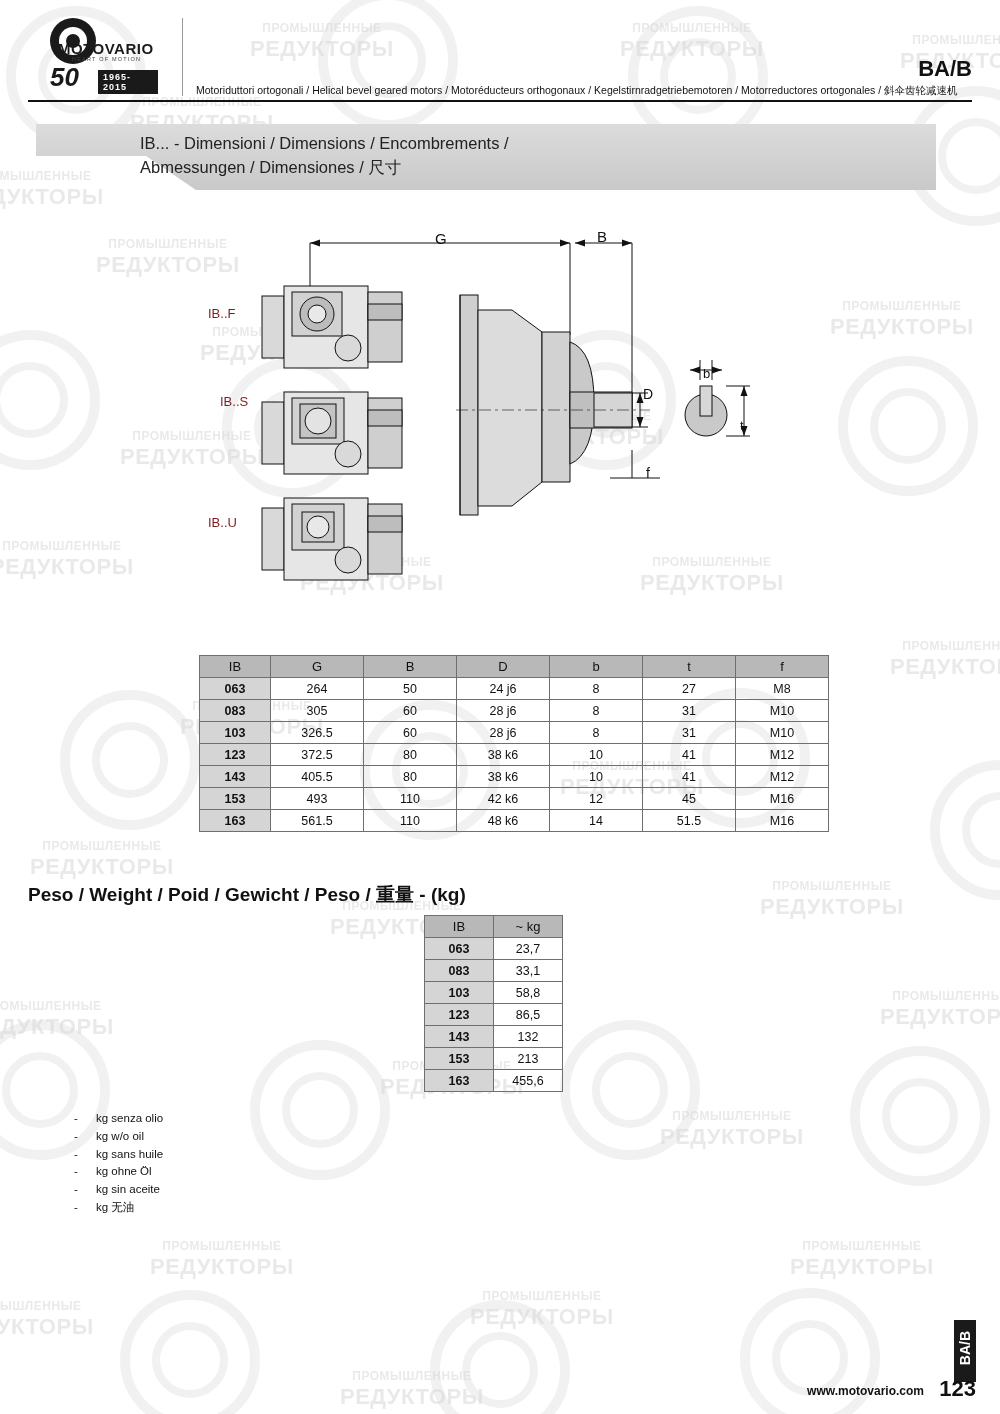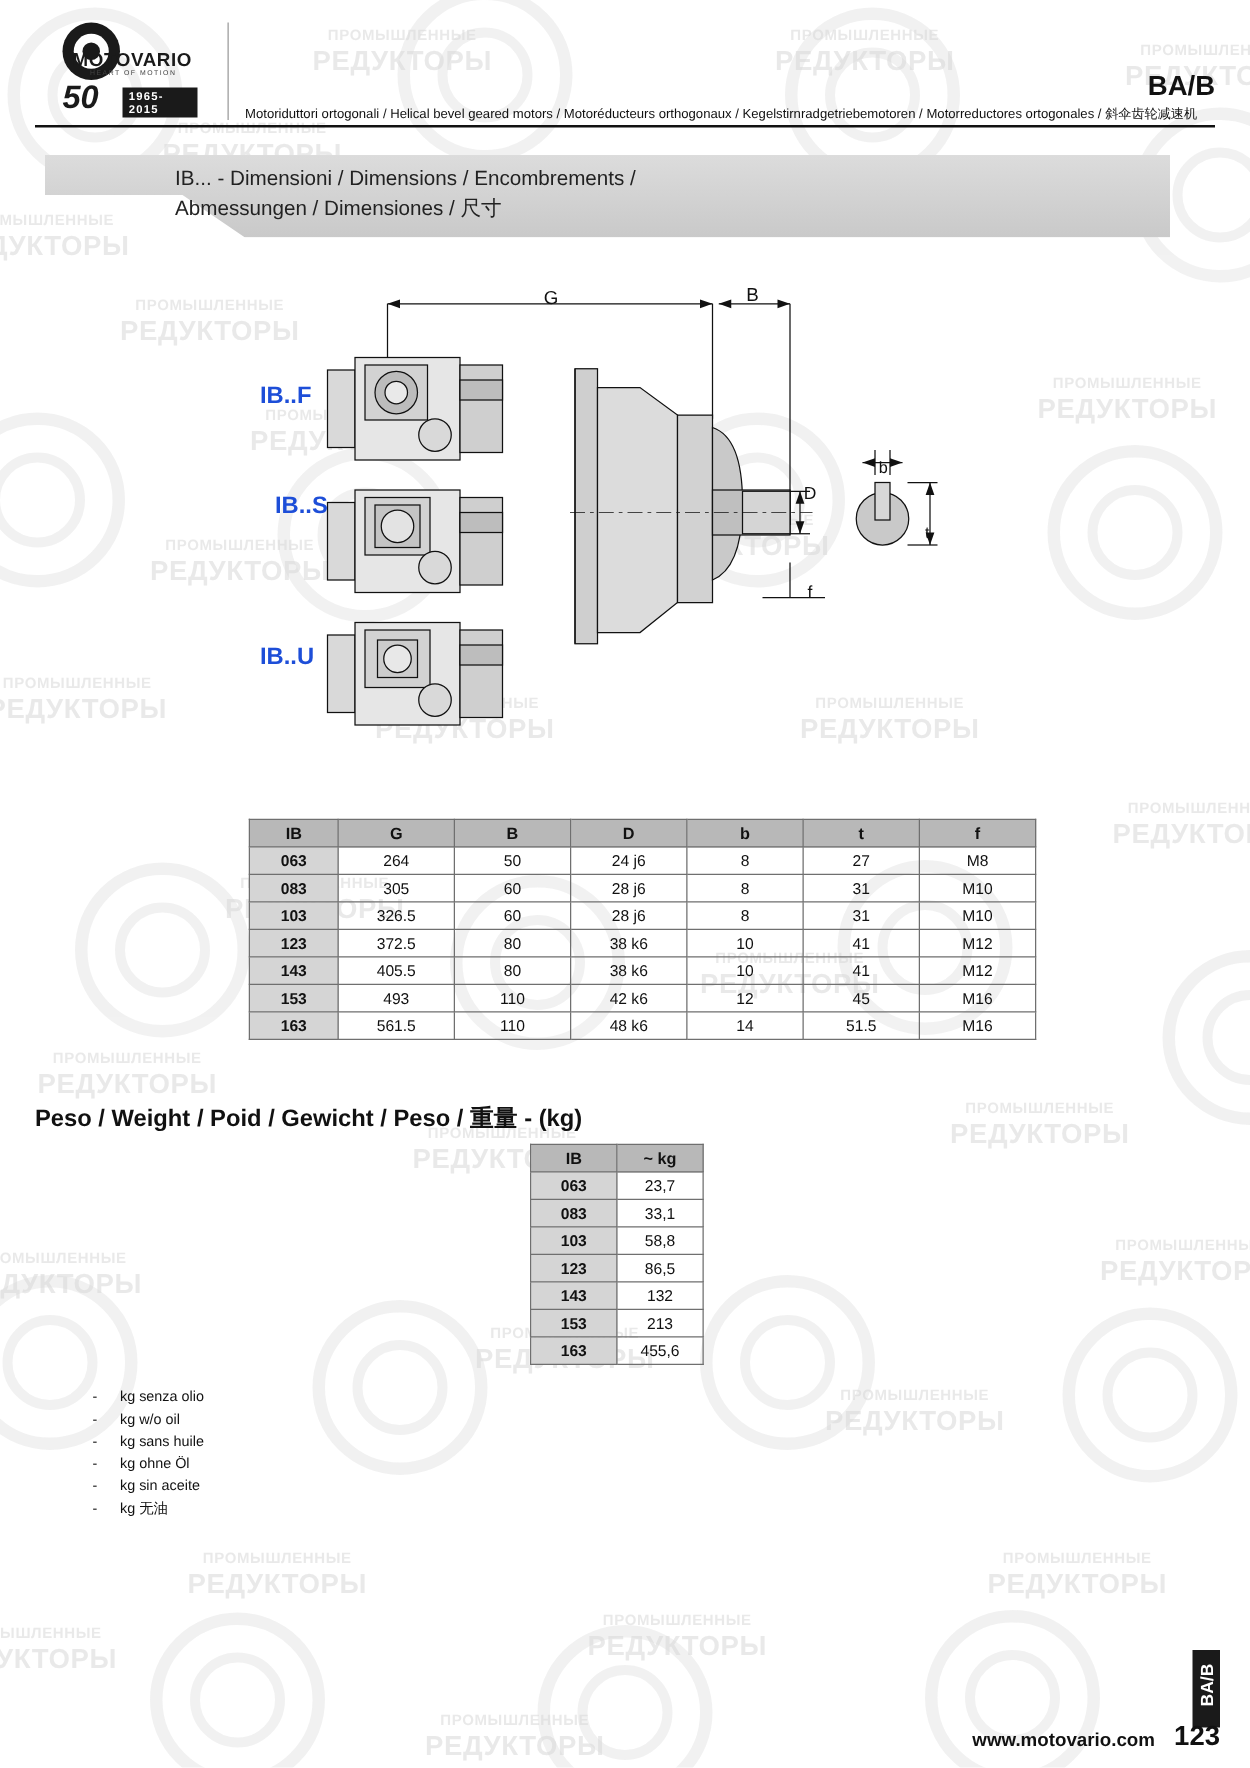--- a/index.html
+++ b/index.html
@@ -69,31 +69,31 @@
     background:linear-gradient(#dcdcdc,#c9c9c9);
     clip-path:polygon(0 0,100% 0,100% 66px,160px 66px,110px 32px,0 32px);
   }
   .banner-title{
     position:absolute;left:140px;top:132px;width:620px;text-align:left;
     font-size:16.5px;color:#222;line-height:1.45;
   }
 
   
   .drawing{position:absolute;left:170px;top:210px;width:690px;height:390px;}
-  .lbl{position:absolute;font-size:19px;font-weight:bold;color:#1d4ed8;}
+  .lbl{position:absolute;font-size:13px;font-weight:normal;color:#7f1d1d;}
   .dimtxt{position:absolute;font-size:14px;color:#111;}
 
   
   .tbl{position:absolute;border-collapse:collapse;}
   .tbl td,.tbl th{
     border:1px solid #6f6f6f;
     font-size:12.5px;text-align:center;color:#111;
     padding:0;height:21px;font-weight:normal;
   }
-  .tbl .hdr{background:#b8b8b8;font-weight:bold;font-size:13px;}
+  .tbl .hdr{background:#b8b8b8;font-weight:normal;font-size:13px;}
   .tbl .rowhead{background:#d5d5d5;font-weight:bold;}
 
   #dims-table{left:199px;top:655px;}
   #dims-table td,#dims-table th{width:92px;}
   #dims-table td.c0,#dims-table th.c0{width:70px;}
 
   .weights-title{
     position:absolute;left:28px;top:882px;font-size:19px;font-weight:bold;color:#111;
   }
   #weight-table{left:424px;top:915px;}
@@ -106,21 +106,21 @@
   .foot-tab{
     position:absolute;right:24px;top:1320px;width:22px;height:62px;
     background:#1a1a1a;
   }
   .foot-tab span{
     position:absolute;left:-20px;top:20px;width:62px;text-align:center;
     color:#fff;font-size:14px;font-weight:bold;
     transform:rotate(-90deg);
   }
   .foot-page{position:absolute;right:24px;top:1376px;font-size:22px;font-weight:bold;color:#111;}
-  .foot-url{position:absolute;right:76px;top:1384px;font-size:15px;font-weight:bold;color:#111;}
+  .foot-url{position:absolute;right:76px;top:1384px;font-size:12px;font-weight:bold;color:#111;}
 </style>
 </head>
 <body>
 
 <div class="wm-layer">
   <div class="wm-gear" style="left:6px;top:6px;"></div>
   <div class="wm-gear" style="left:318px;top:-10px;"></div>
   <div class="wm-gear" style="left:628px;top:6px;"></div>
   <div class="wm-gear" style="left:906px;top:86px;"></div>
   <div class="wm-gear" style="left:-40px;top:330px;"></div>

